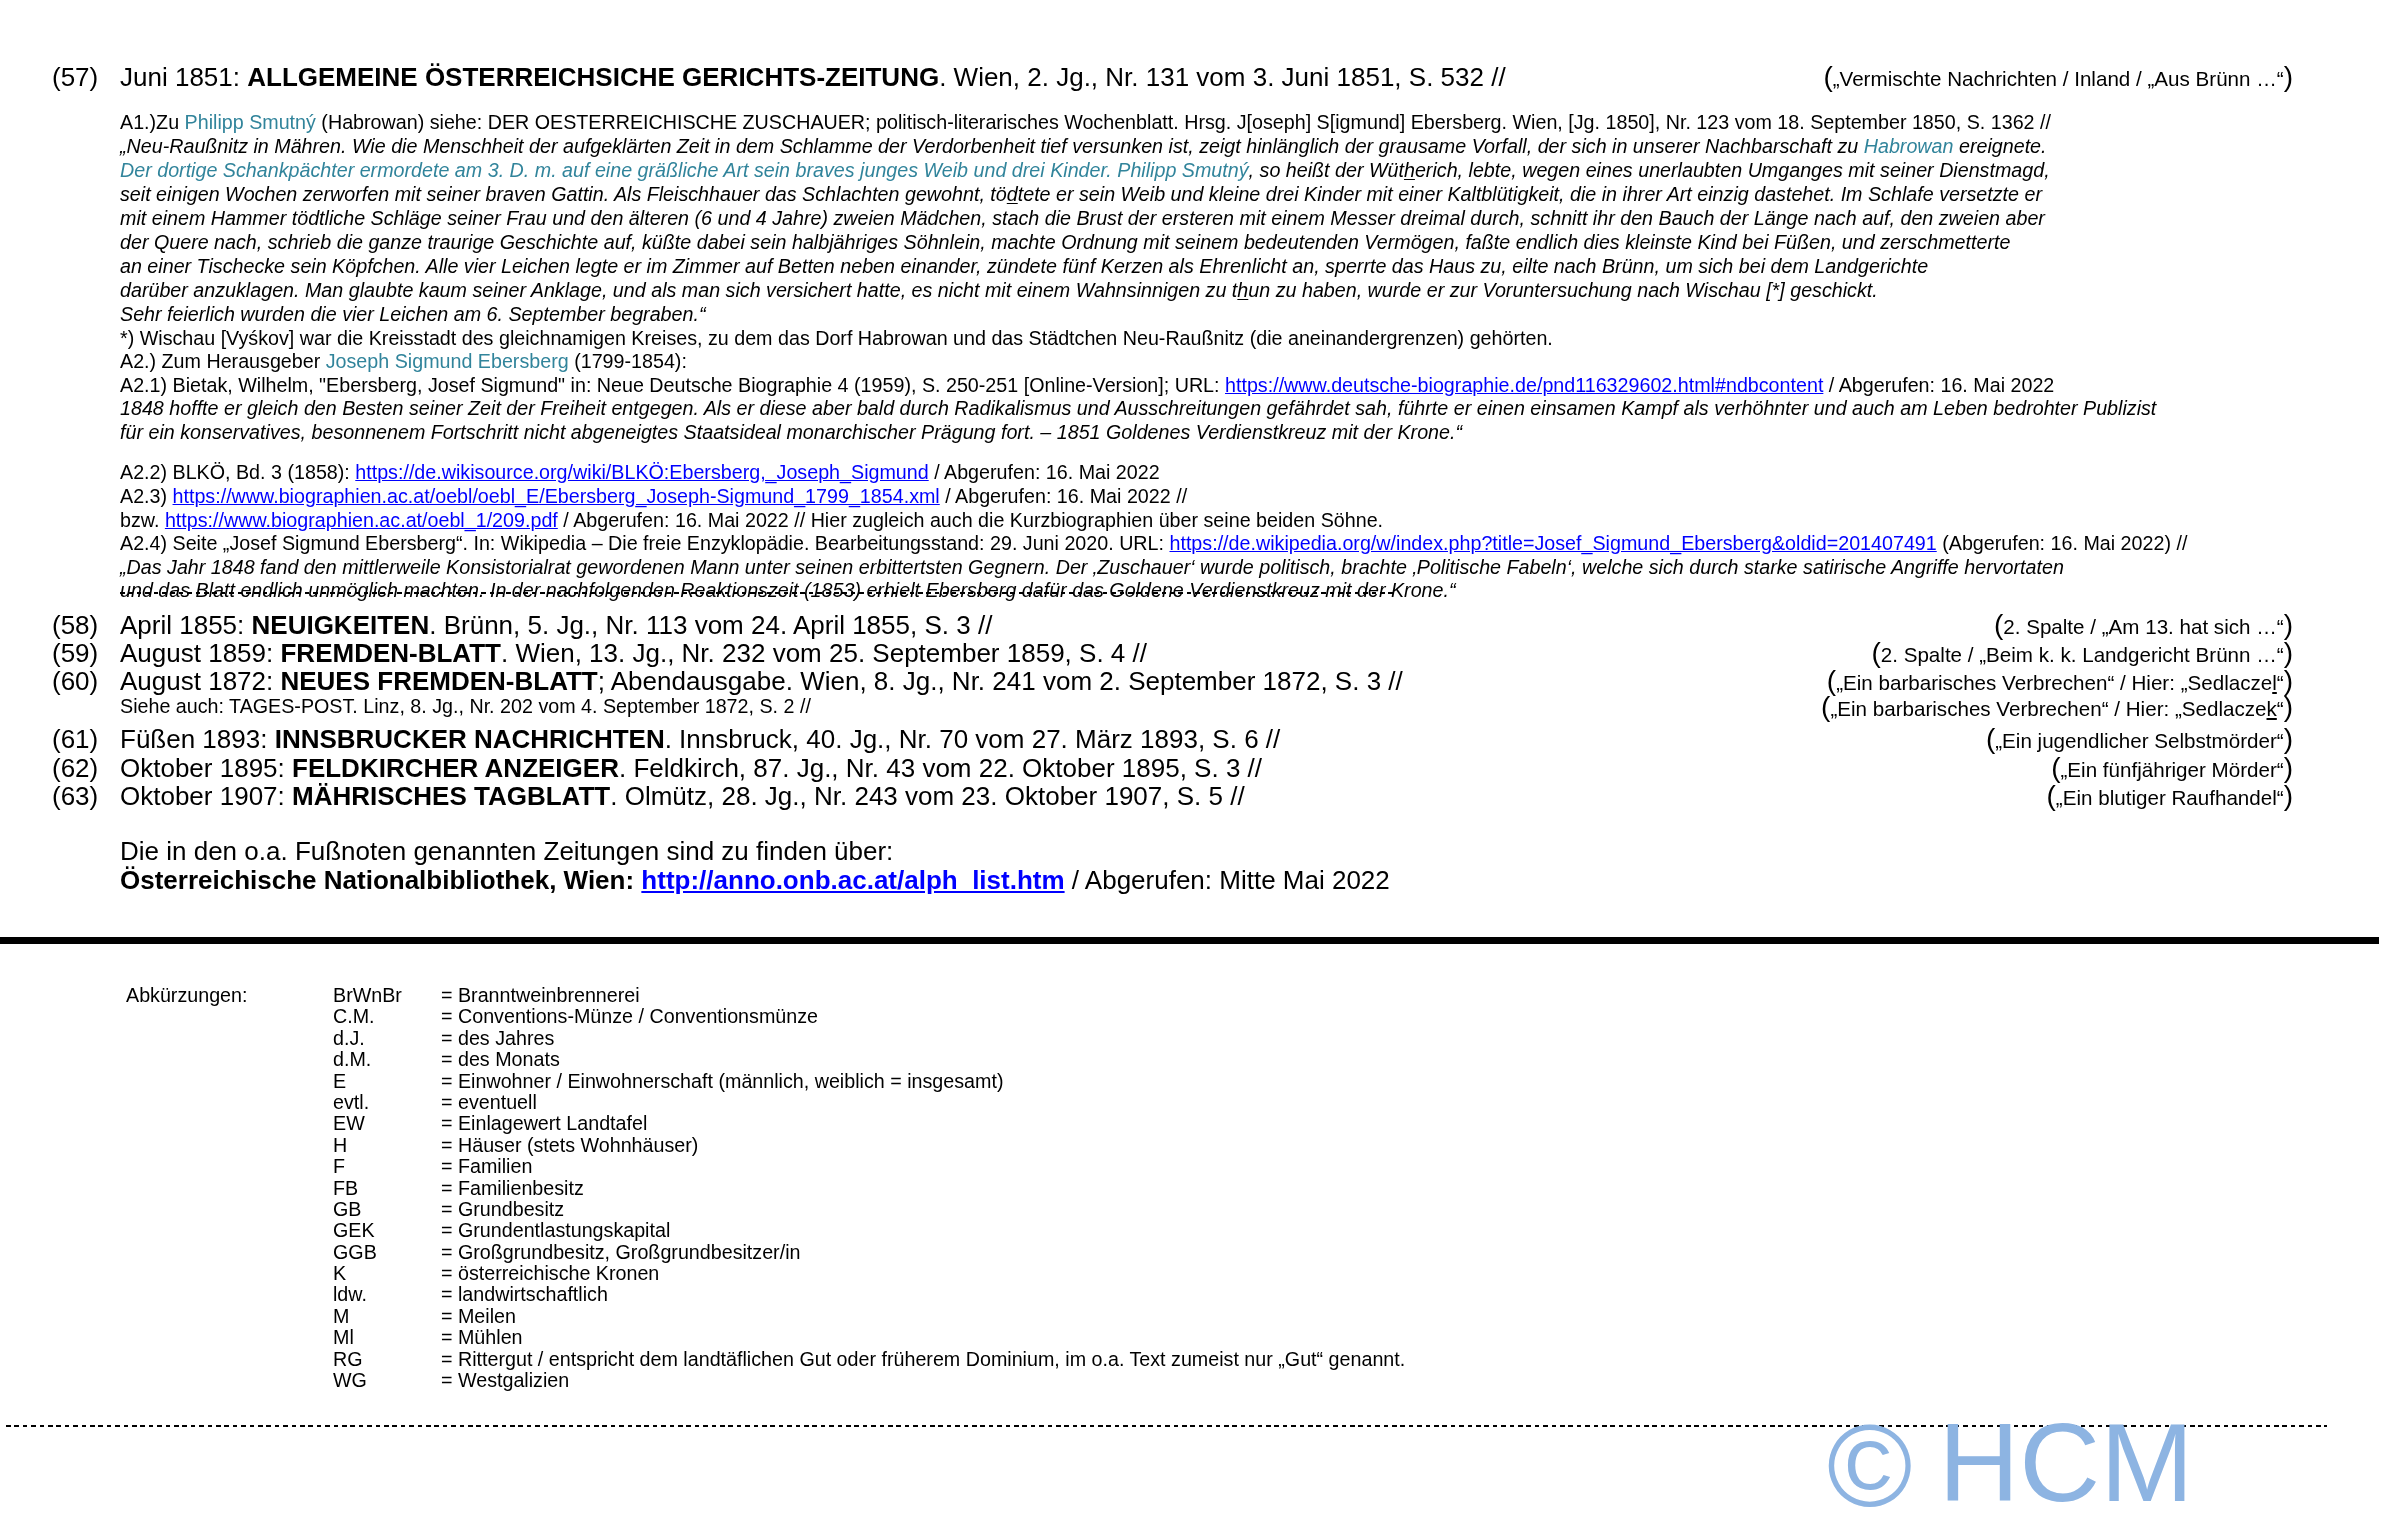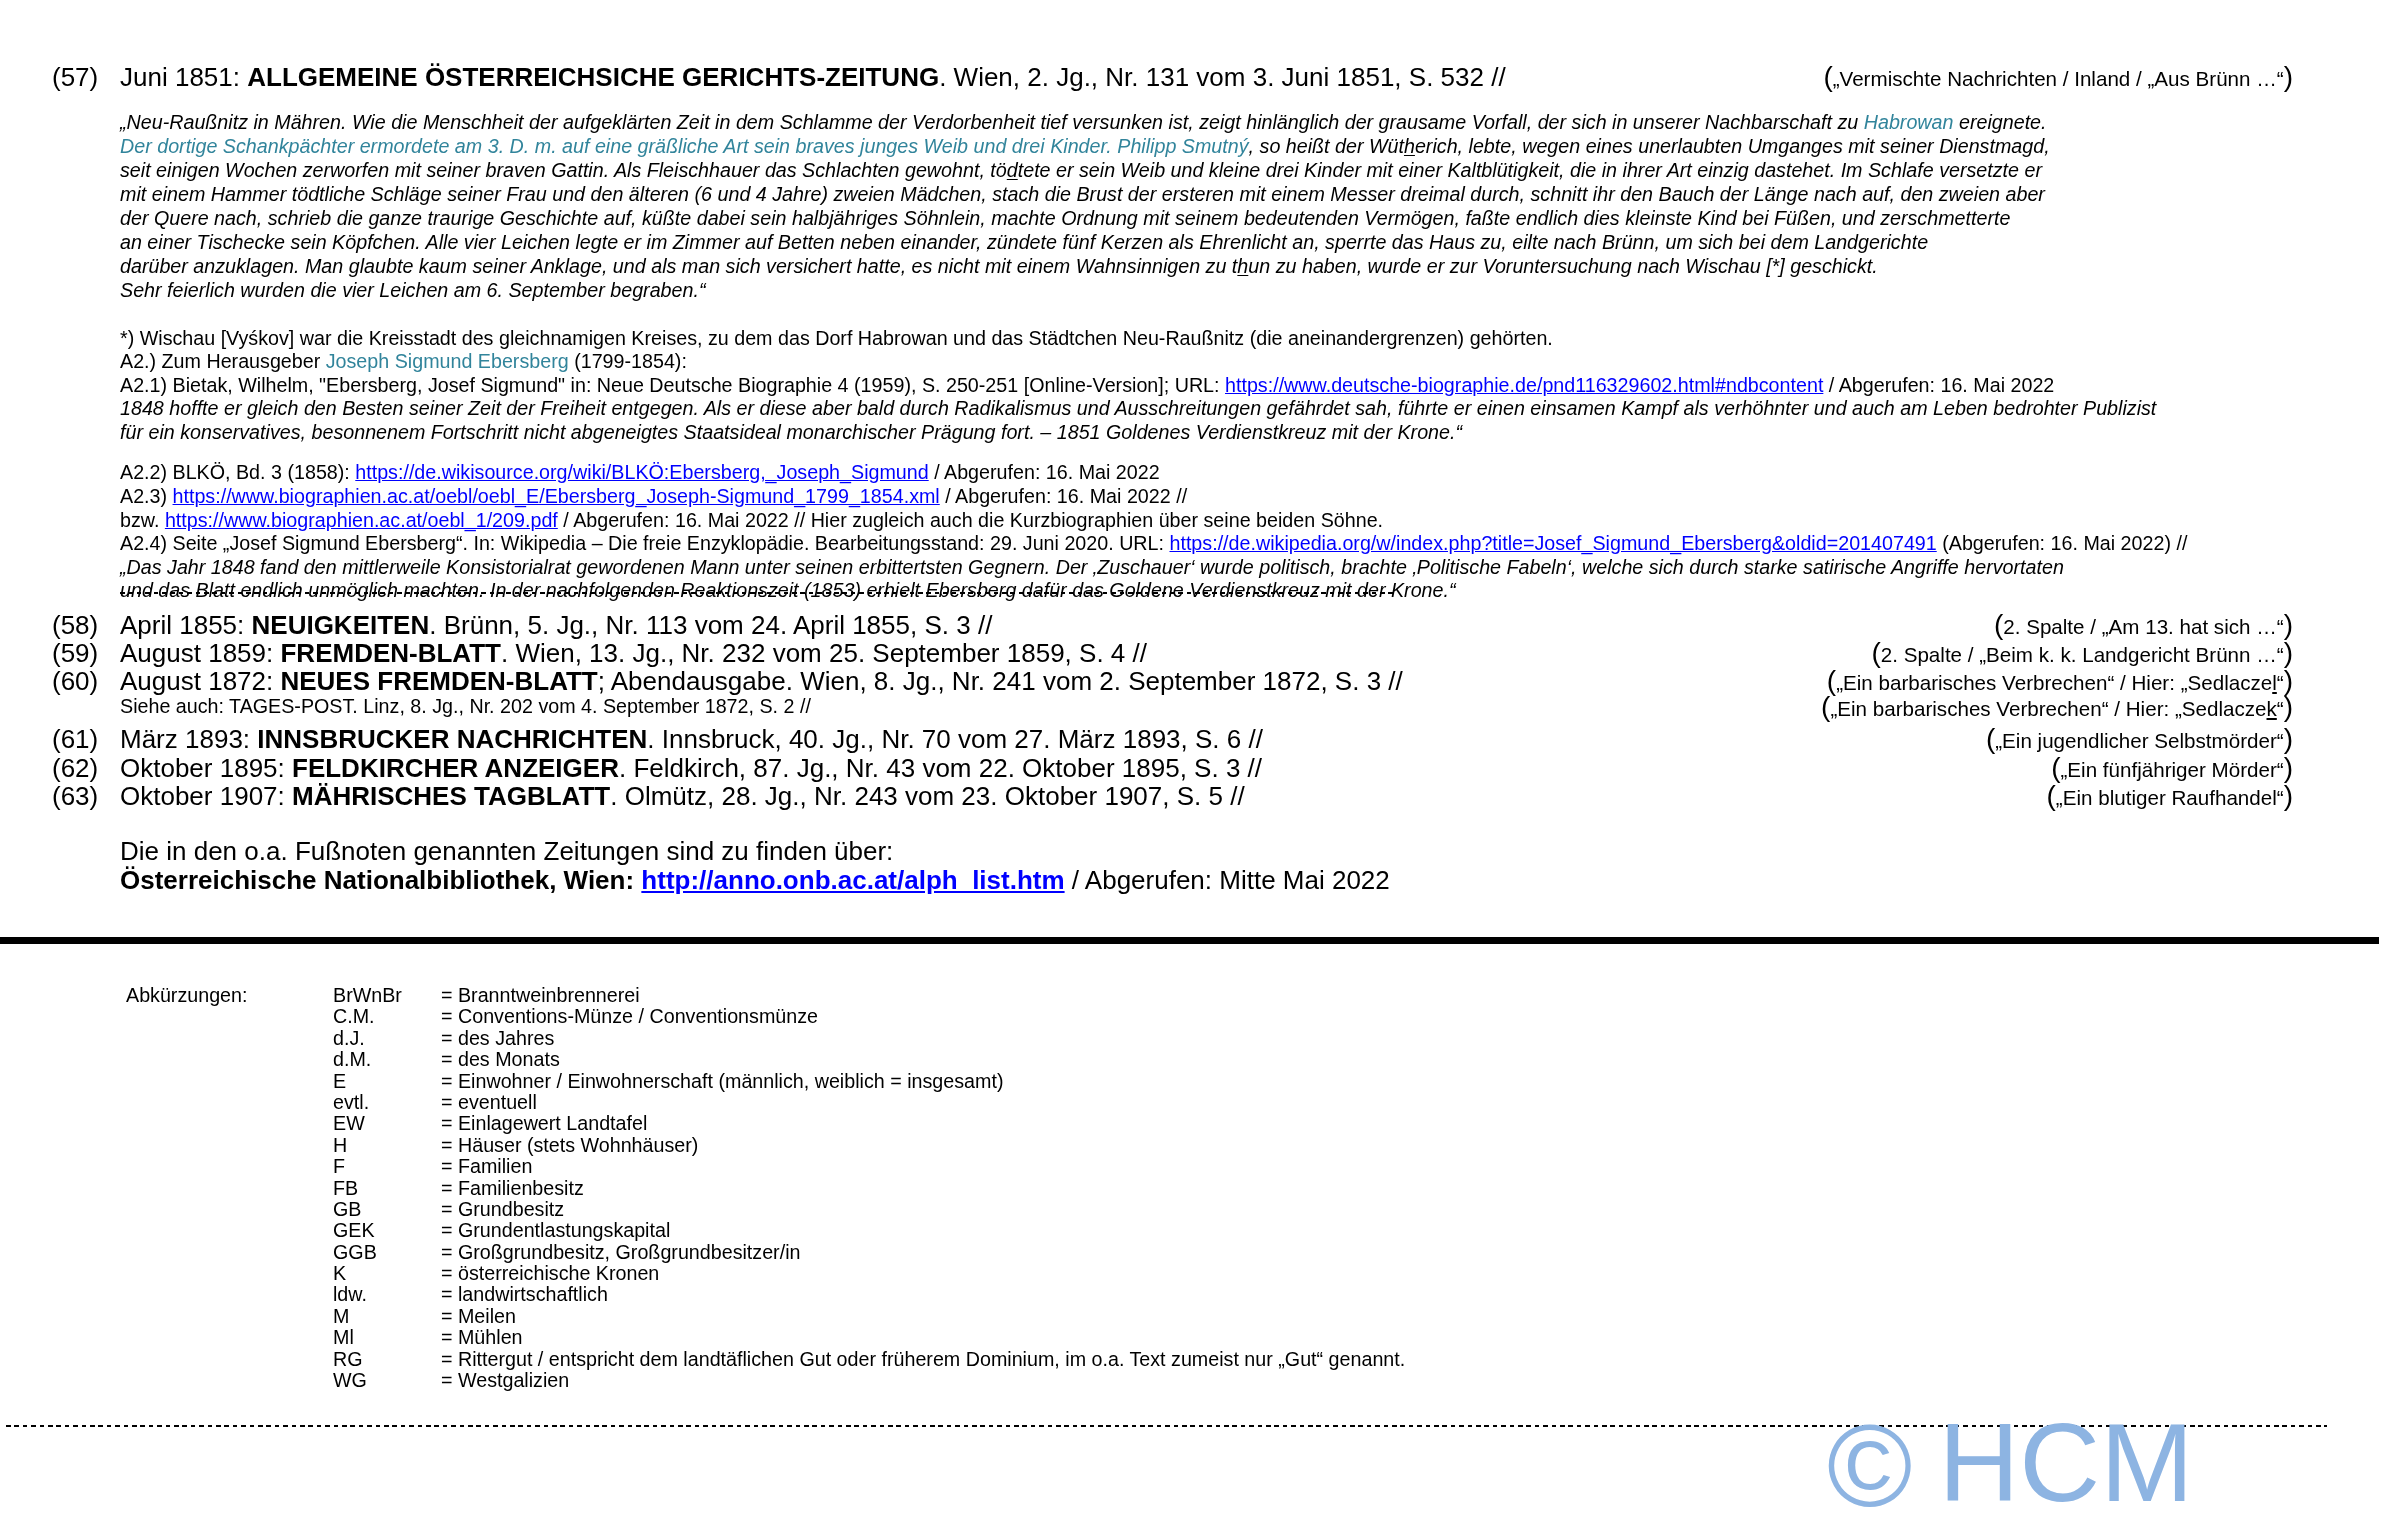--- a/index.html
+++ b/index.html
@@ -59,20 +59,21 @@
 
 <div class="page">
 
   <div class="entry" id="e57">
     <span class="num">(57)</span>
     <span class="etext"><span>Juni 1851: </span><span class="b">ALLGEMEINE ÖSTERREICHSICHE GERICHTS-ZEITUNG</span><span>. Wien, 2. Jg., Nr. 131 vom 3. Juni 1851, S. 532 //</span></span>
     <span class="enote"><span class="paren">(</span><span>„Vermischte Nachrichten / Inland / „Aus Brünn …“</span><span class="paren">)</span></span>
   </div>
 
   <div id="a1" class="small">
+    <div class="fline"><span>A1.)Zu </span><span class="nb">Philipp Smutný</span><span> (Habrowan) siehe: DER OESTERREICHISCHE ZUSCHAUER; politisch-literarisches Wochenblatt. Hrsg. J[oseph] S[igmund] Ebersberg. Wien, [Jg. 1850], Nr. 123 vom 18. September 1850, S. 1362 //</span></div>
     <div class="fline"><span class="i">„Neu-Raußnitz in Mähren. Wie die Menschheit der aufgeklärten Zeit in dem Schlamme der Verdorbenheit tief versunken ist, zeigt hinlänglich der grausame Vorfall, der sich in unserer Nachbarschaft zu </span><span class="i nb">Habrowan</span><span class="i"> ereignete.</span></div>
     <div class="fline"><span class="i nb">Der dortige Schankpächter ermordete am 3. D. m. auf eine gräßliche Art sein braves junges Weib und drei Kinder. Philipp Smutný</span><span class="i">, so heißt der Wüt</span><span class="i u">h</span><span class="i">erich, lebte, wegen eines unerlaubten Umganges mit seiner Dienstmagd,</span></div>
     <div class="fline"><span class="i">seit einigen Wochen zerworfen mit seiner braven Gattin. Als Fleischhauer das Schlachten gewohnt, tö</span><span class="i u">d</span><span class="i">tete er sein Weib und kleine drei Kinder mit einer Kaltblütigkeit, die in ihrer Art einzig dastehet. Im Schlafe versetzte er</span></div>
     <div class="fline"><span class="i">mit einem Hammer tödtliche Schläge seiner Frau und den älteren (6 und 4 Jahre) zweien Mädchen, stach die Brust der ersteren mit einem Messer dreimal durch, schnitt ihr den Bauch der Länge nach auf, den zweien aber</span></div>
     <div class="fline"><span class="i">der Quere nach, schrieb die ganze traurige Geschichte auf, küßte dabei sein halbjähriges Söhnlein, machte Ordnung mit seinem bedeutenden Vermögen, faßte endlich dies kleinste Kind bei Füßen, und zerschmetterte</span></div>
     <div class="fline"><span class="i">an einer Tischecke sein Köpfchen. Alle vier Leichen legte er im Zimmer auf Betten neben einander, zündete fünf Kerzen als Ehrenlicht an, sperrte das Haus zu, eilte nach Brünn, um sich bei dem Landgerichte</span></div>
     <div class="fline"><span class="i">darüber anzuklagen. Man glaubte kaum seiner Anklage, und als man sich versichert hatte, es nicht mit einem Wahnsinnigen zu t</span><span class="i u">h</span><span class="i">un zu haben, wurde er zur Voruntersuchung nach Wischau [*] geschickt.</span></div>
     <div class="fline"><span class="i">Sehr feierlich wurden die vier Leichen am 6. September begraben.“</span></div>
   </div>
 
@@ -109,21 +110,21 @@
     <span class="num">(60)</span>
     <span class="etext"><span>August 1872: </span><span class="b">NEUES FREMDEN-BLATT</span><span>; Abendausgabe. Wien, 8. Jg., Nr. 241 vom 2. September 1872, S. 3 //</span></span>
     <span class="enote"><span class="paren">(</span><span>„Ein barbarisches Verbrechen“ / Hier: „Sedlacze</span><span class="u">l</span><span>“</span><span class="paren">)</span></span>
   </div>
   <div class="entry-sub" id="e60sub">
     <span class="etext"><span>Siehe auch: TAGES-POST. Linz, 8. Jg., Nr. 202 vom 4. September 1872, S. 2 //</span></span>
     <span class="enote"><span class="paren">(</span><span>„Ein barbarisches Verbrechen“ / Hier: „Sedlacze</span><span class="u">k</span><span>“</span><span class="paren">)</span></span>
   </div>
   <div class="entry" id="e61">
     <span class="num">(61)</span>
-    <span class="etext"><span>März 1893: </span><span class="b">INNSBRUCKER NACHRICHTEN</span><span>. Innsbruck, 40. Jg., Nr. 70 vom 27. März 1893, S. 6 //</span></span>
+    <span class="etext"><span>Füßen 1893: </span><span class="b">INNSBRUCKER NACHRICHTEN</span><span>. Innsbruck, 40. Jg., Nr. 70 vom 27. März 1893, S. 6 //</span></span>
     <span class="enote"><span class="paren">(</span><span>„Ein jugendlicher Selbstmörder“</span><span class="paren">)</span></span>
   </div>
   <div class="entry" id="e62">
     <span class="num">(62)</span>
     <span class="etext"><span>Oktober 1895: </span><span class="b">FELDKIRCHER ANZEIGER</span><span>. Feldkirch, 87. Jg., Nr. 43 vom 22. Oktober 1895, S. 3 //</span></span>
     <span class="enote"><span class="paren">(</span><span>„Ein fünfjähriger Mörder“</span><span class="paren">)</span></span>
   </div>
   <div class="entry" id="e63">
     <span class="num">(63)</span>
     <span class="etext"><span>Oktober 1907: </span><span class="b">MÄHRISCHES TAGBLATT</span><span>. Olmütz, 28. Jg., Nr. 243 vom 23. Oktober 1907, S. 5 //</span></span>

